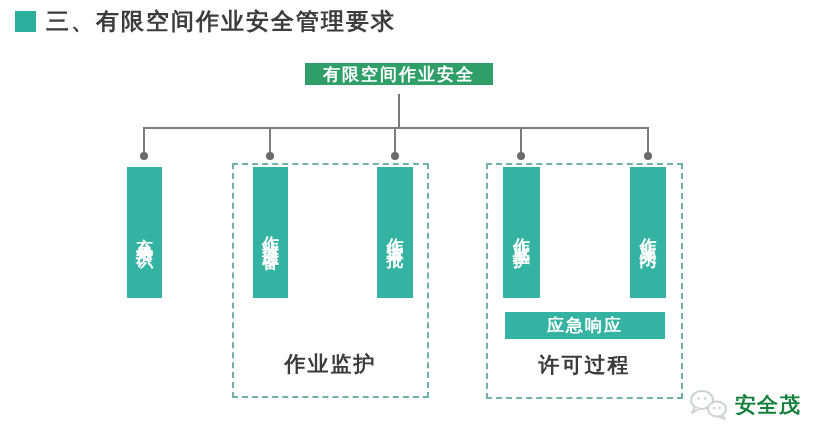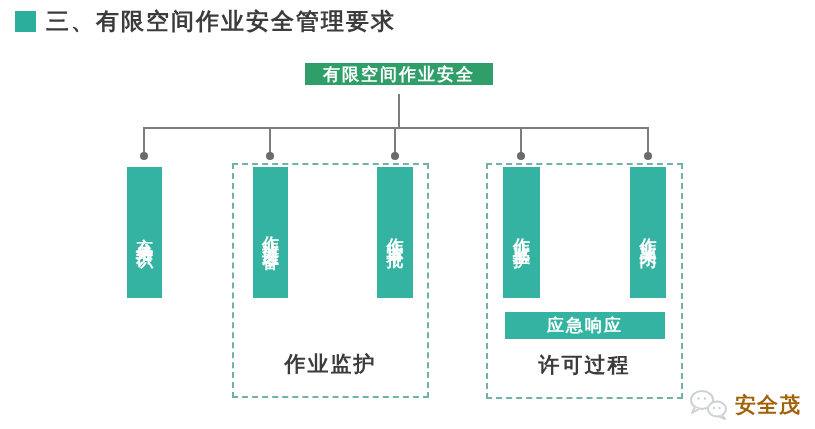--- a/index.html
+++ b/index.html
@@ -42,21 +42,21 @@
   }
   
   .ebar{
     position:absolute;left:505px;top:312px;width:160px;height:27px;background:#35B3A2;
     color:#fff;font-weight:bold;font-size:17px;letter-spacing:2px;
     display:flex;align-items:center;justify-content:center;
   }
   
   .watermark{
     position:absolute;right:14px;bottom:8px;display:flex;align-items:center;gap:6px;
-    color:#a16207;font-size:21px;font-weight:bold;letter-spacing:1px;
+    color:#15803d;font-size:21px;font-weight:bold;letter-spacing:1px;
   }
   .watermark svg{display:block;}
 </style>
 </head>
 <body>
 
 <div class="canvas">
 
   <div class="header">
     <span class="bullet"></span>

